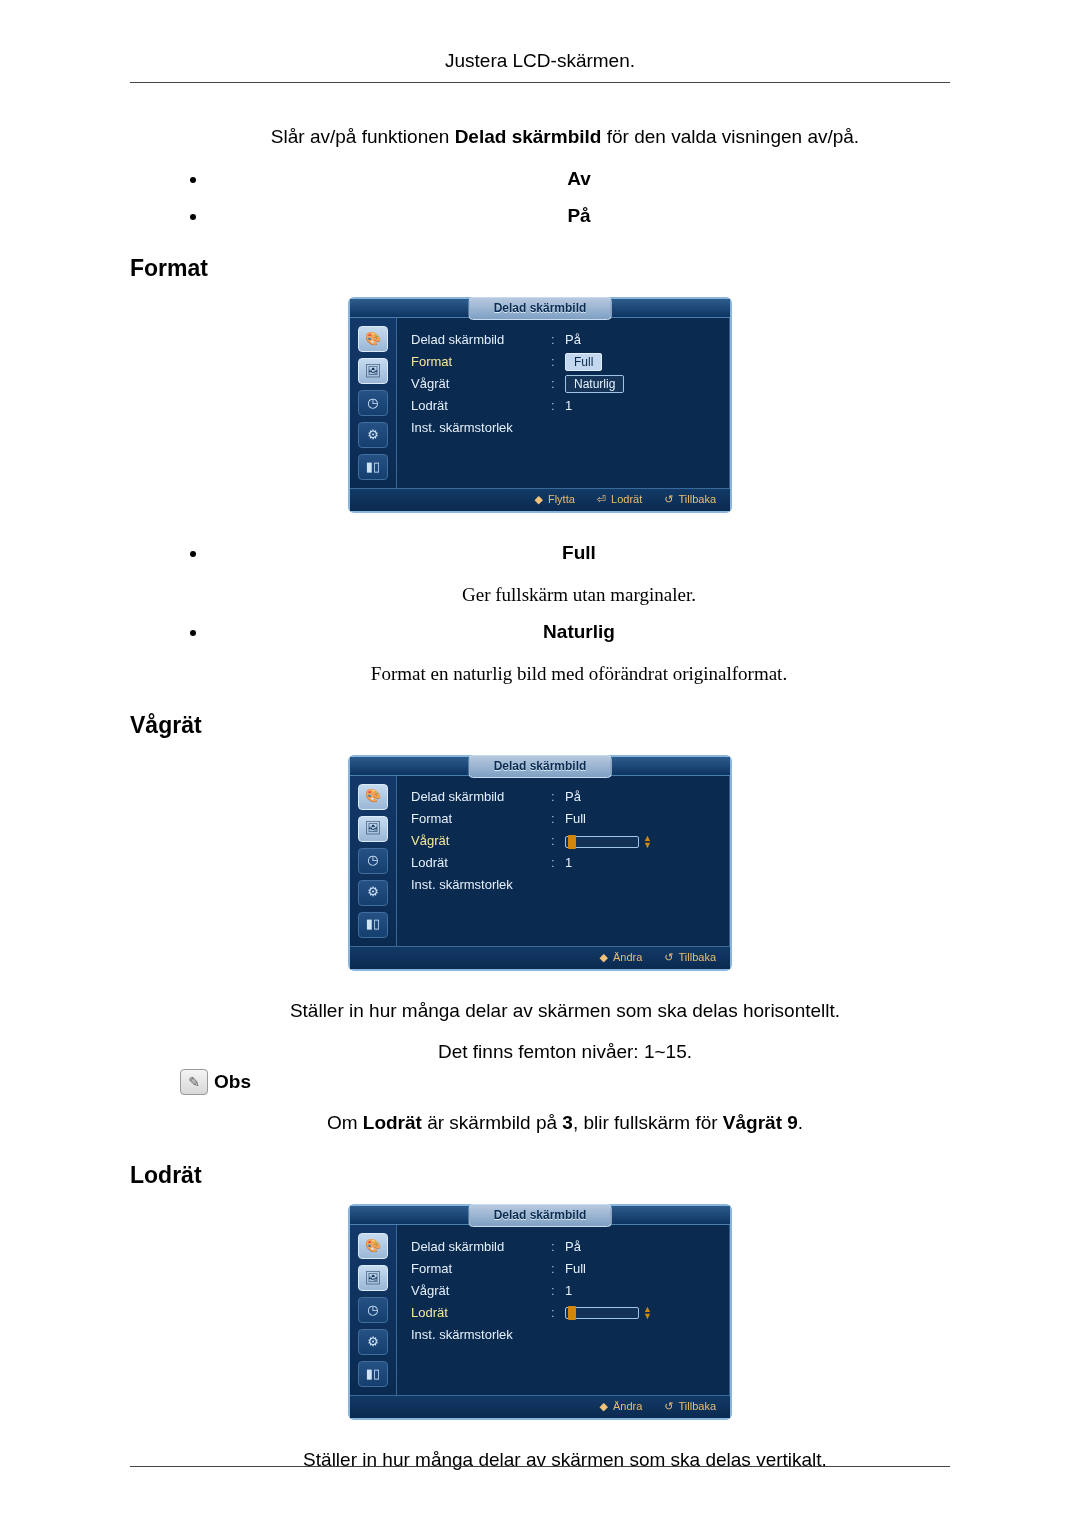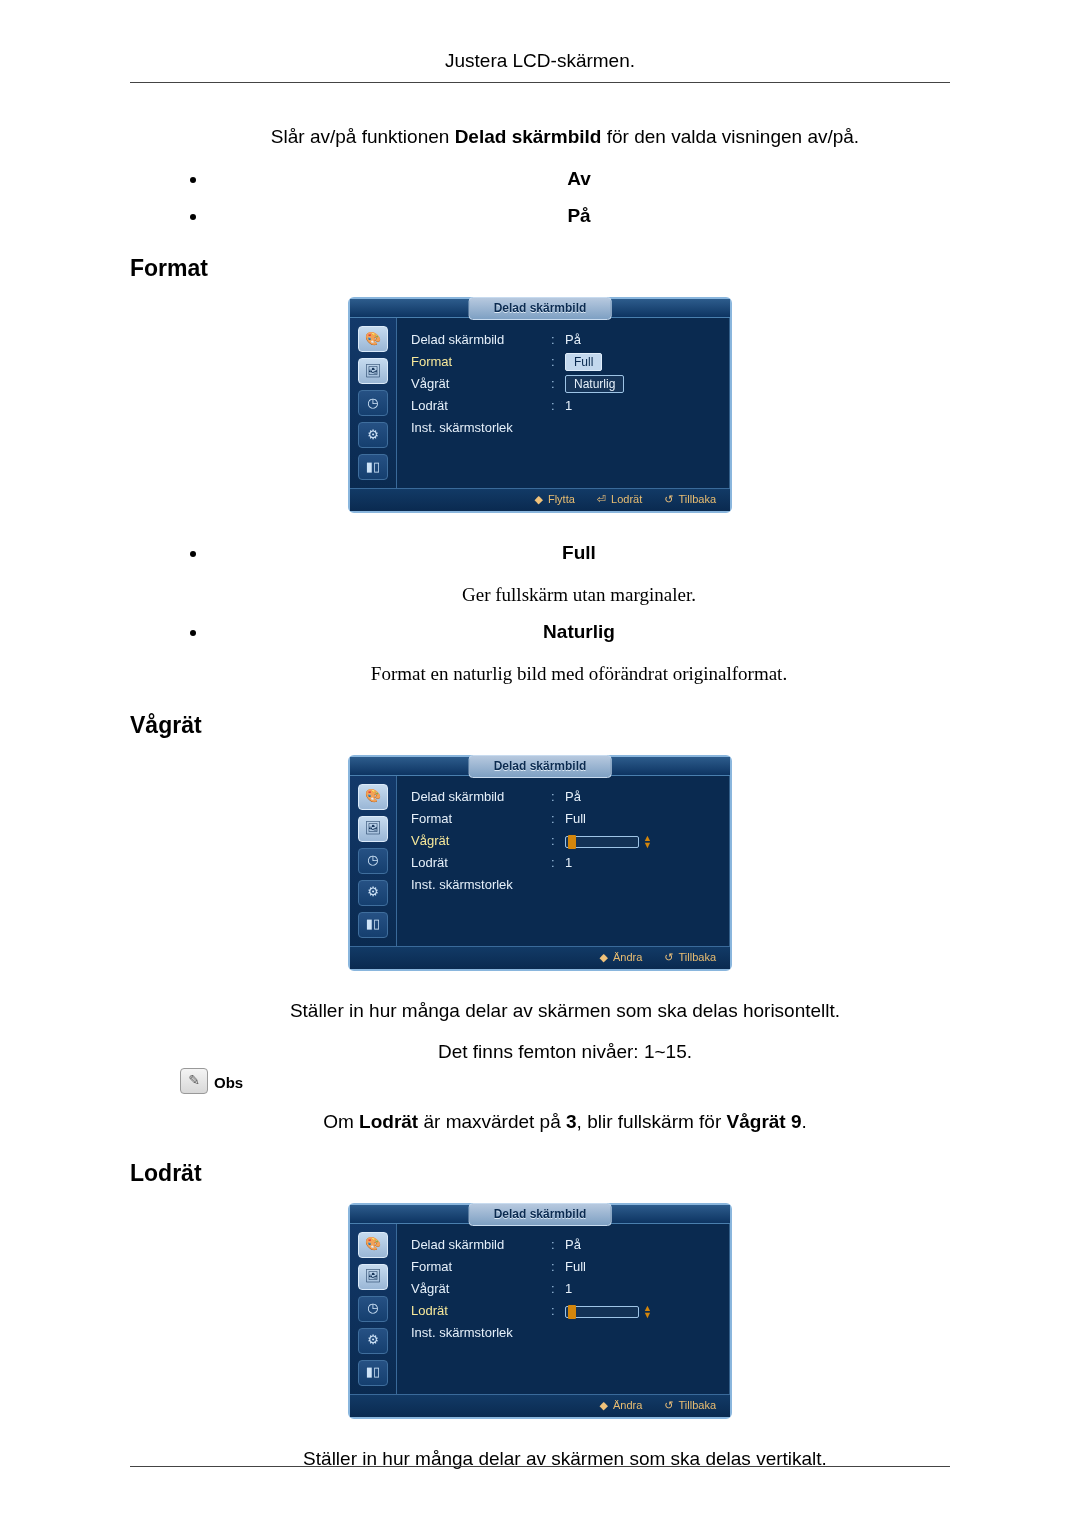--- a/index.html
+++ b/index.html
@@ -222,21 +222,21 @@
     height: 24px;
     border: 1px solid #999;
     border-radius: 4px;
     background: linear-gradient(#f4f4f4, #d8d8d8);
     display: inline-flex;
     align-items: center;
     justify-content: center;
     font-size: 14px;
     color: #555;
   }
-  .note-label { font-weight: bold; font-size: 15px; }
+  .note-label { font-weight: bold; font-size: 19px; }
   .bold { font-weight: bold; }
   .footer-rule {
     position: absolute;
     left: 130px;
     right: 130px;
     bottom: 60px;
     border-top: 1px solid #444;
   }
 </style>
 </head>
@@ -392,21 +392,21 @@
     </div>
 
     <div class="indent">
       <p>Ställer in hur många delar av skärmen som ska delas horisontellt.</p>
       <p style="margin-bottom:2px;">Det finns femton nivåer: 1~15.</p>
       <div class="note-row">
         <span class="note-icon">✎</span>
         <span class="note-label">Obs</span>
       </div>
       <p>
-        <span>Om </span><span class="bold">Lodrät</span><span> är maxvärdet på </span><span class="bold">3</span><span>, blir fullskärm för </span><span class="bold">Vågrät 9</span><span>.</span>
+        <span>Om </span><span class="bold">Lodrät</span><span> är skärmbild på </span><span class="bold">3</span><span>, blir fullskärm för </span><span class="bold">Vågrät 9</span><span>.</span>
       </p>
     </div>
 
     <h2 class="section">Lodrät</h2>
     <div class="osd-wrap">
       <div class="osd">
         <div class="osd-title-bar">
           <div class="osd-title-tab">Delad skärmbild</div>
         </div>
         <div class="osd-body">

